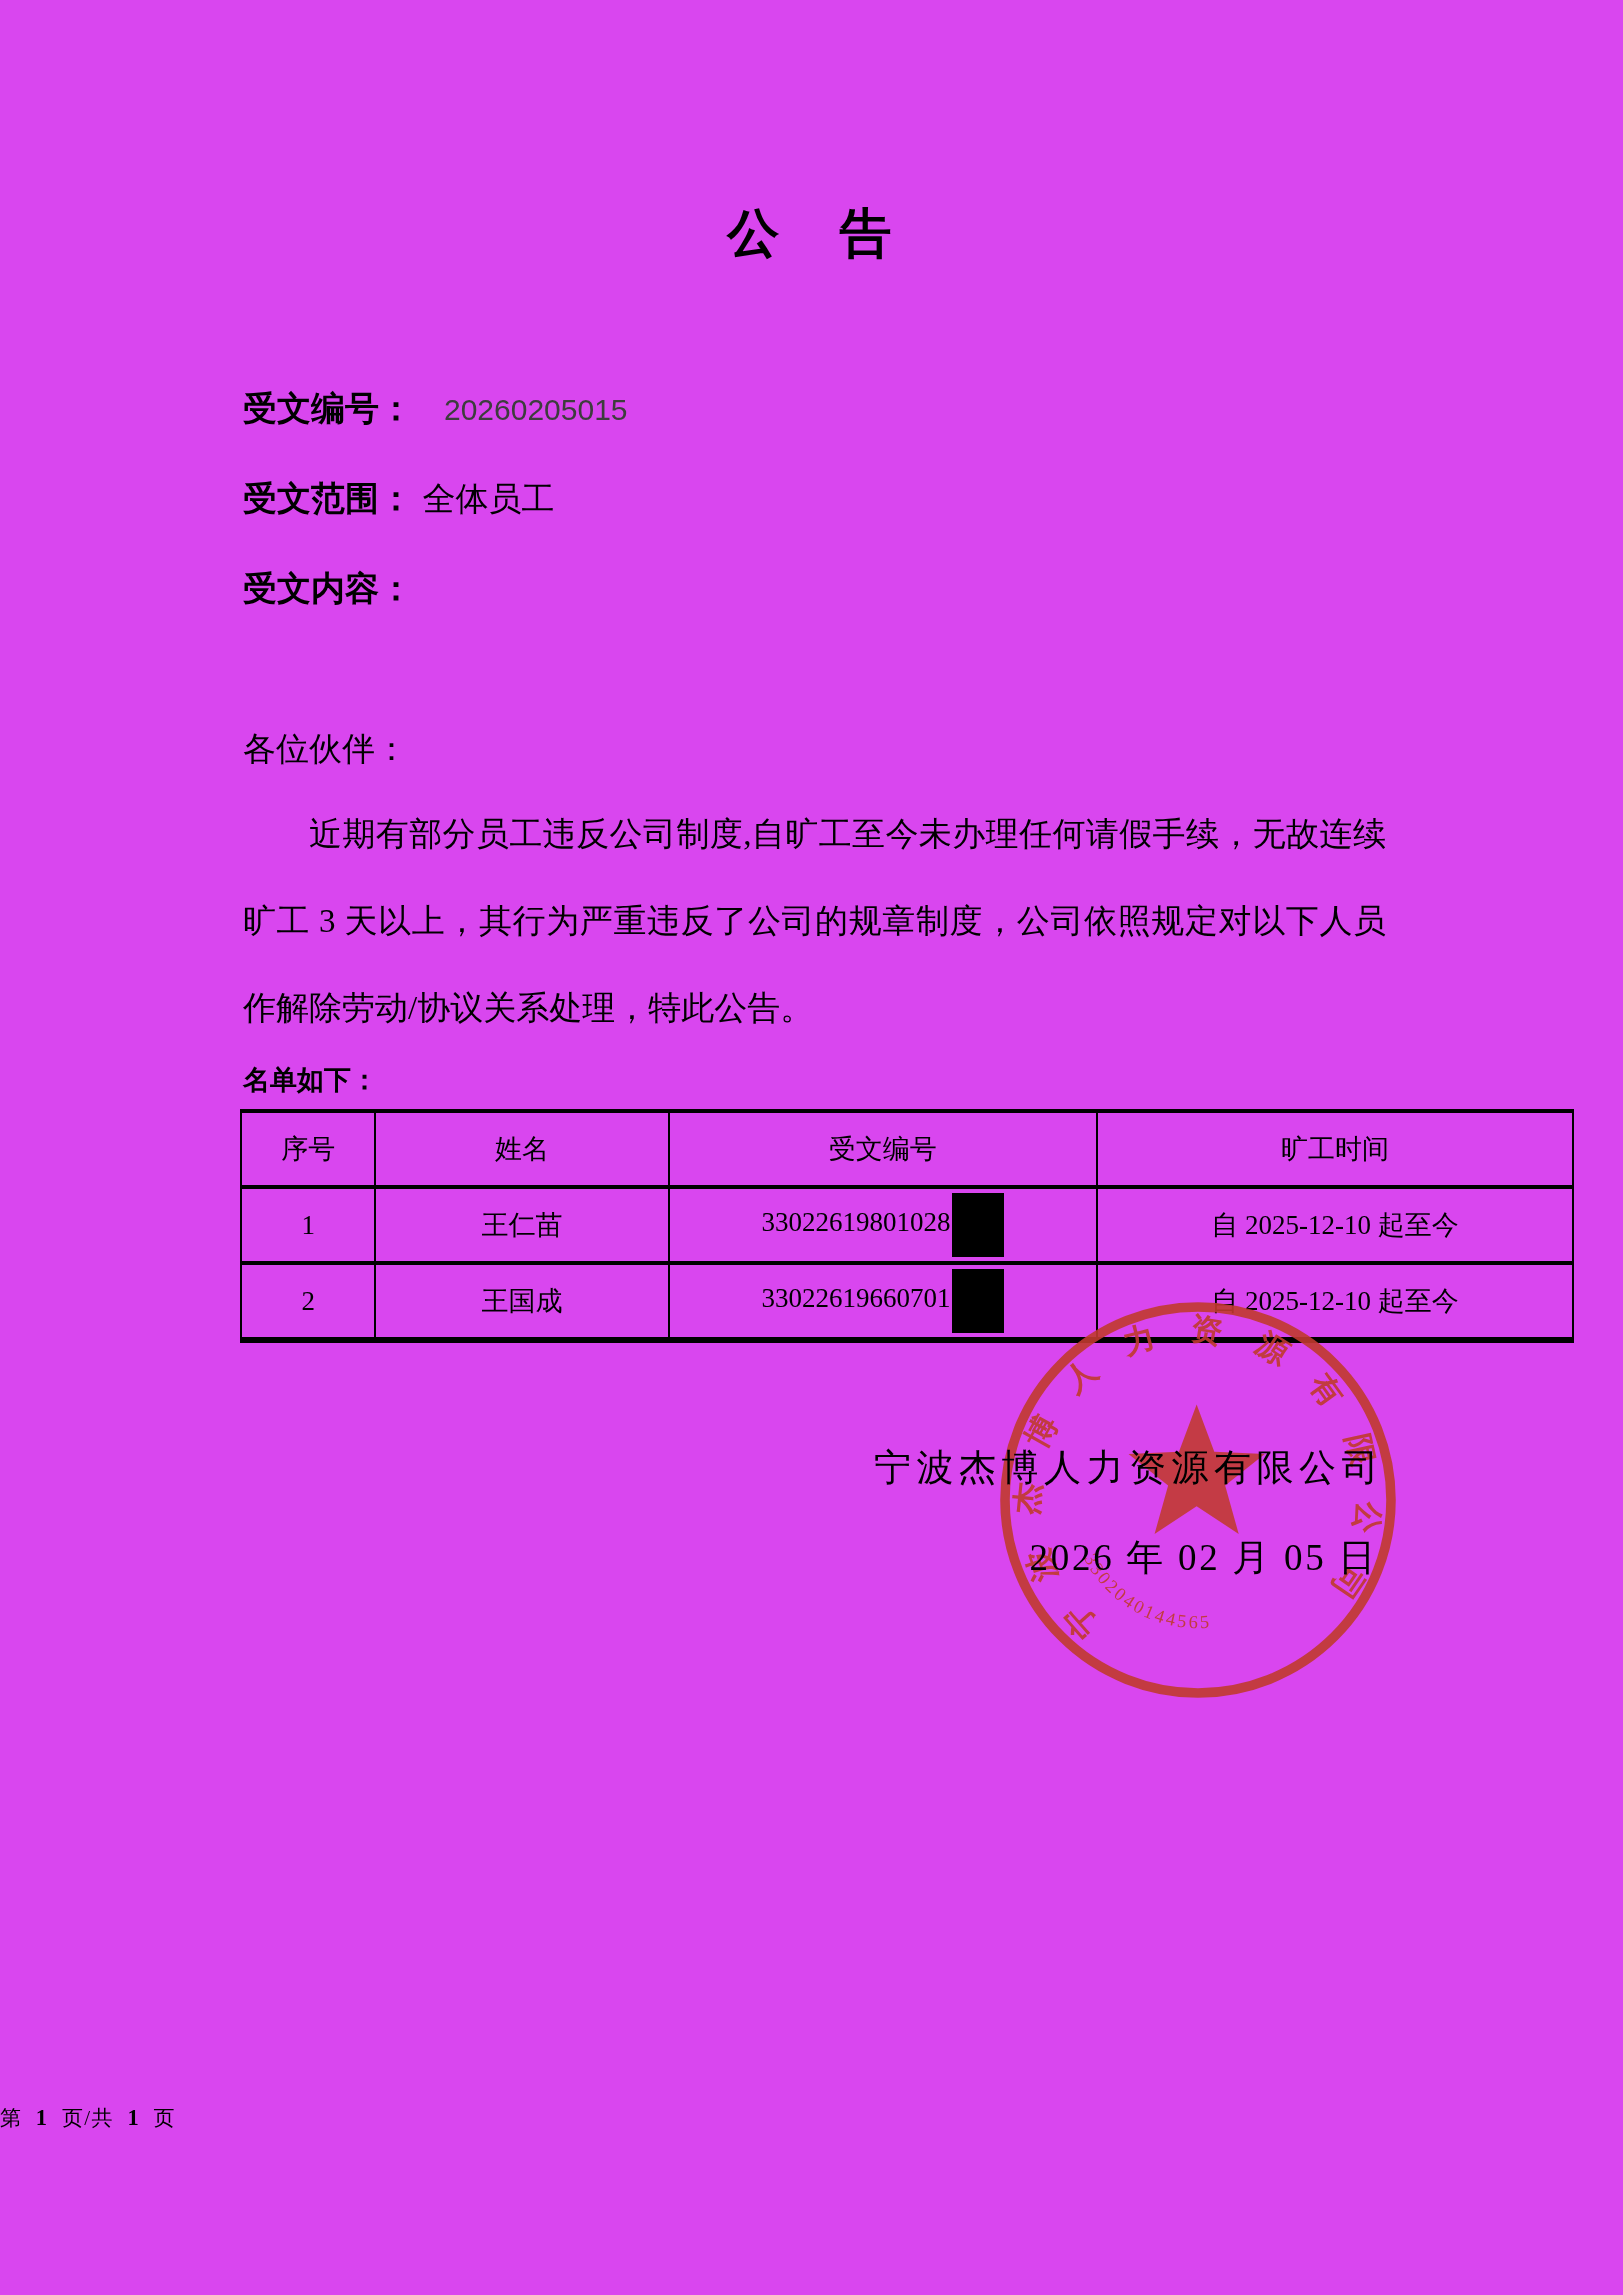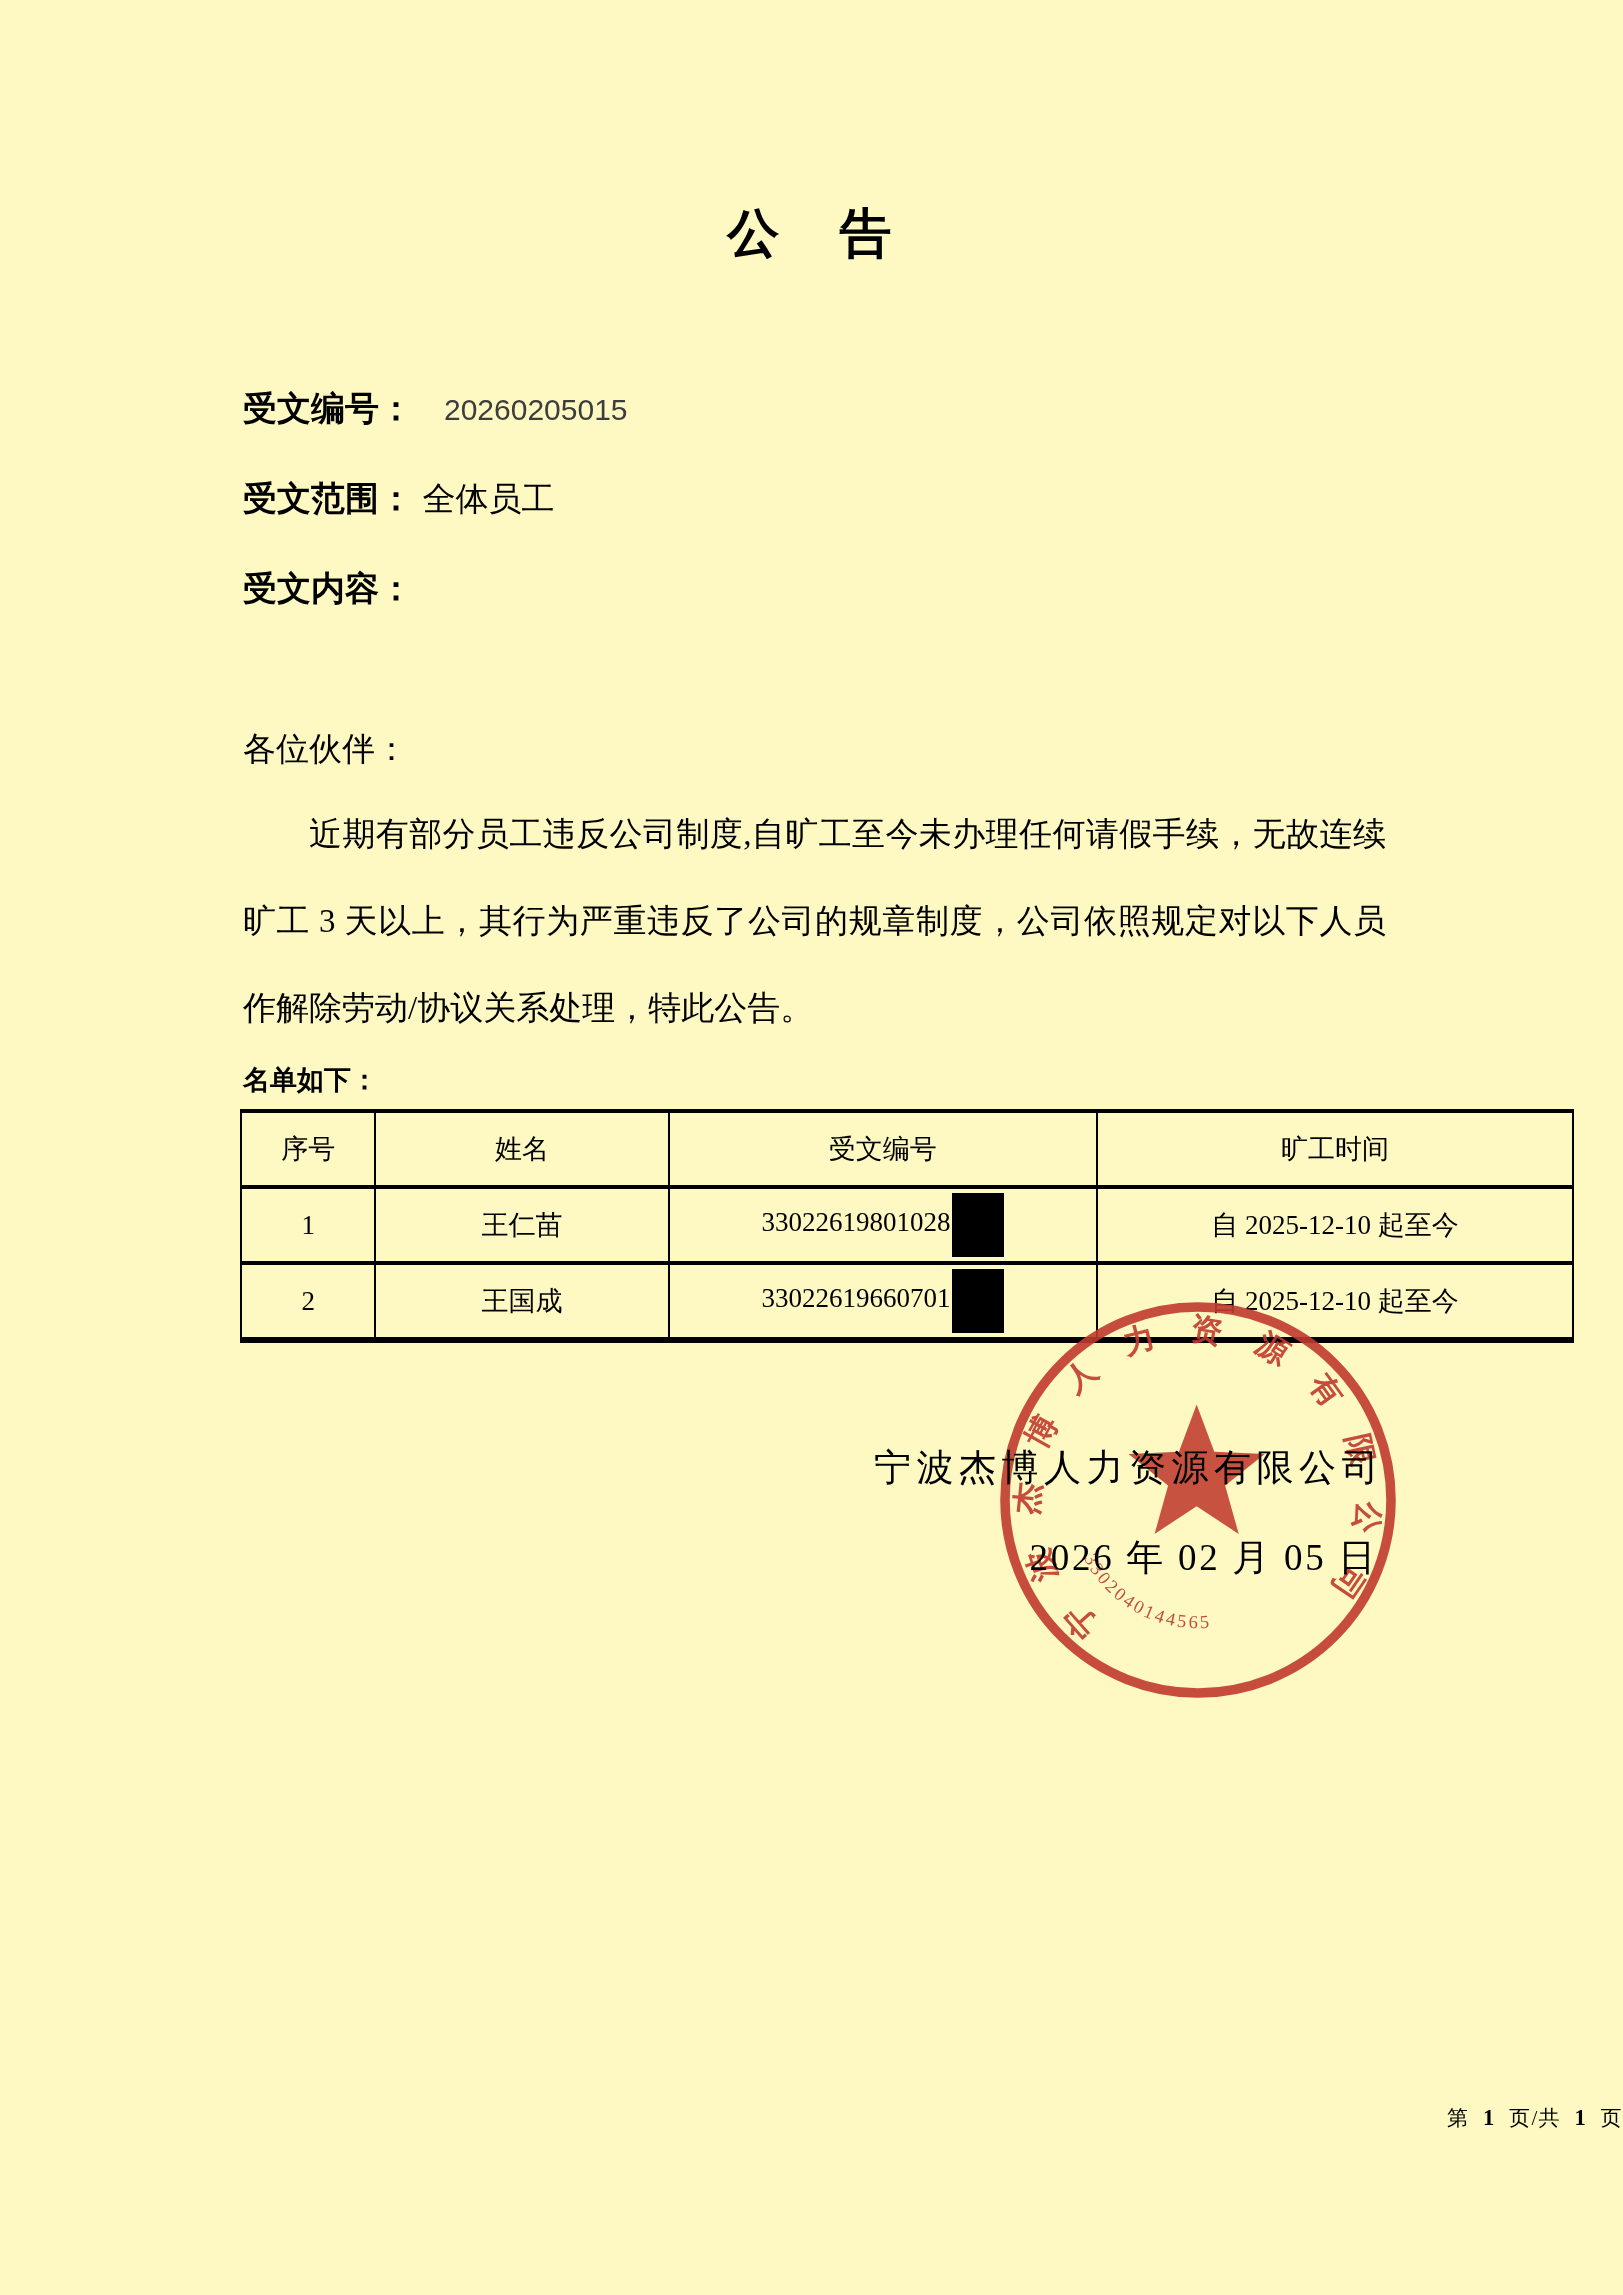--- a/index.html
+++ b/index.html
@@ -1,19 +1,19 @@
 <!DOCTYPE html>
 <html style="font-size:11px"><head>
 <meta charset="utf-8">
 <style>
   html,body{margin:0;padding:0;background:#ffffff;}
   .page{
     position:relative;
     width:1623px;height:2295px;
-    background:#fef9c3;
+    background:#d946ef;
     overflow:hidden;
     font-family:"Liberation Serif","DejaVu Serif",serif;
     color:#000;
   }
   .doc-title{
     position:absolute;top:199px;left:0;width:100%;
     text-align:center;
     font-size:52px;font-weight:bold;
     letter-spacing:4.1px;
   }
@@ -84,21 +84,21 @@
     z-index:1;
   }
   .stamp text{
     font-family:"Liberation Serif","DejaVu Serif",serif;
     fill:#c03a2e;
   }
   .stamp .ring-chars{font-size:46px;letter-spacing:48px;font-weight:bold;}
   .stamp .serial-digits{font-size:27px;letter-spacing:4px;}
   .page-footer{
     position:absolute;top:2104px;left:0;width:100%;
-    text-align:right;
+    text-align:left;
     font-size:21px;
     letter-spacing:1.4px;
   }
   .page-footer b{font-size:22.5px;padding:0 6.8px;}
 </style>
 </head>
 <body>
 
 <div class="page">
 

